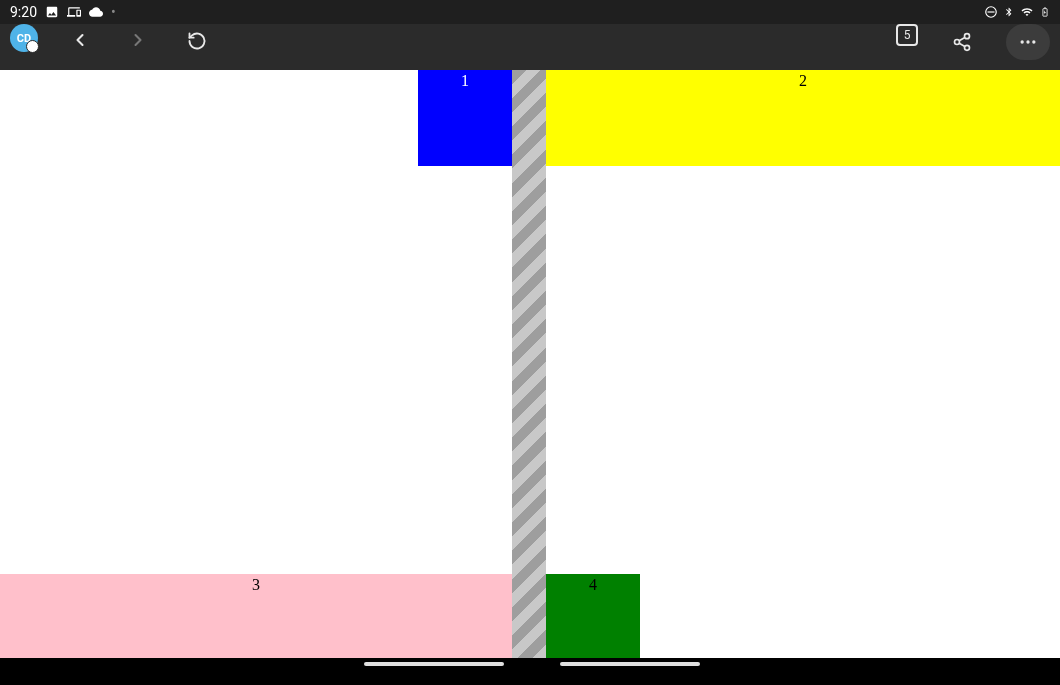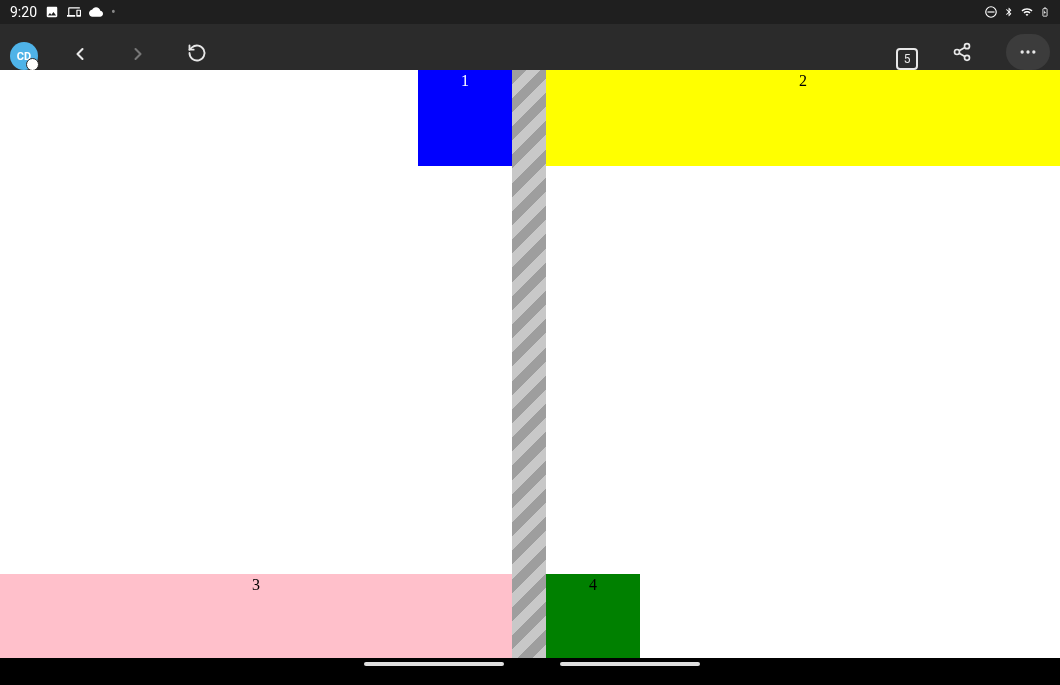--- a/index.html
+++ b/index.html
@@ -16,21 +16,21 @@
     font-size: 14px;
   }
   .status-left { display: flex; align-items: center; gap: 8px; }
   .status-right { display: flex; align-items: center; gap: 6px; }
   .status-icon { display: inline-flex; align-items: center; justify-content: center; }
   
   .browser-bar {
     height: 46px;
     background: #2b2b2b;
     display: flex;
-    align-items: flex-end;
+    align-items: flex-start;
     padding: 0 10px;
     gap: 26px;
   }
   .profile-badge {
     width: 28px; height: 28px;
     border-radius: 50%;
     background: #4fb3e8;
     color: #fff;
     font-size: 11px;
     font-weight: bold;

